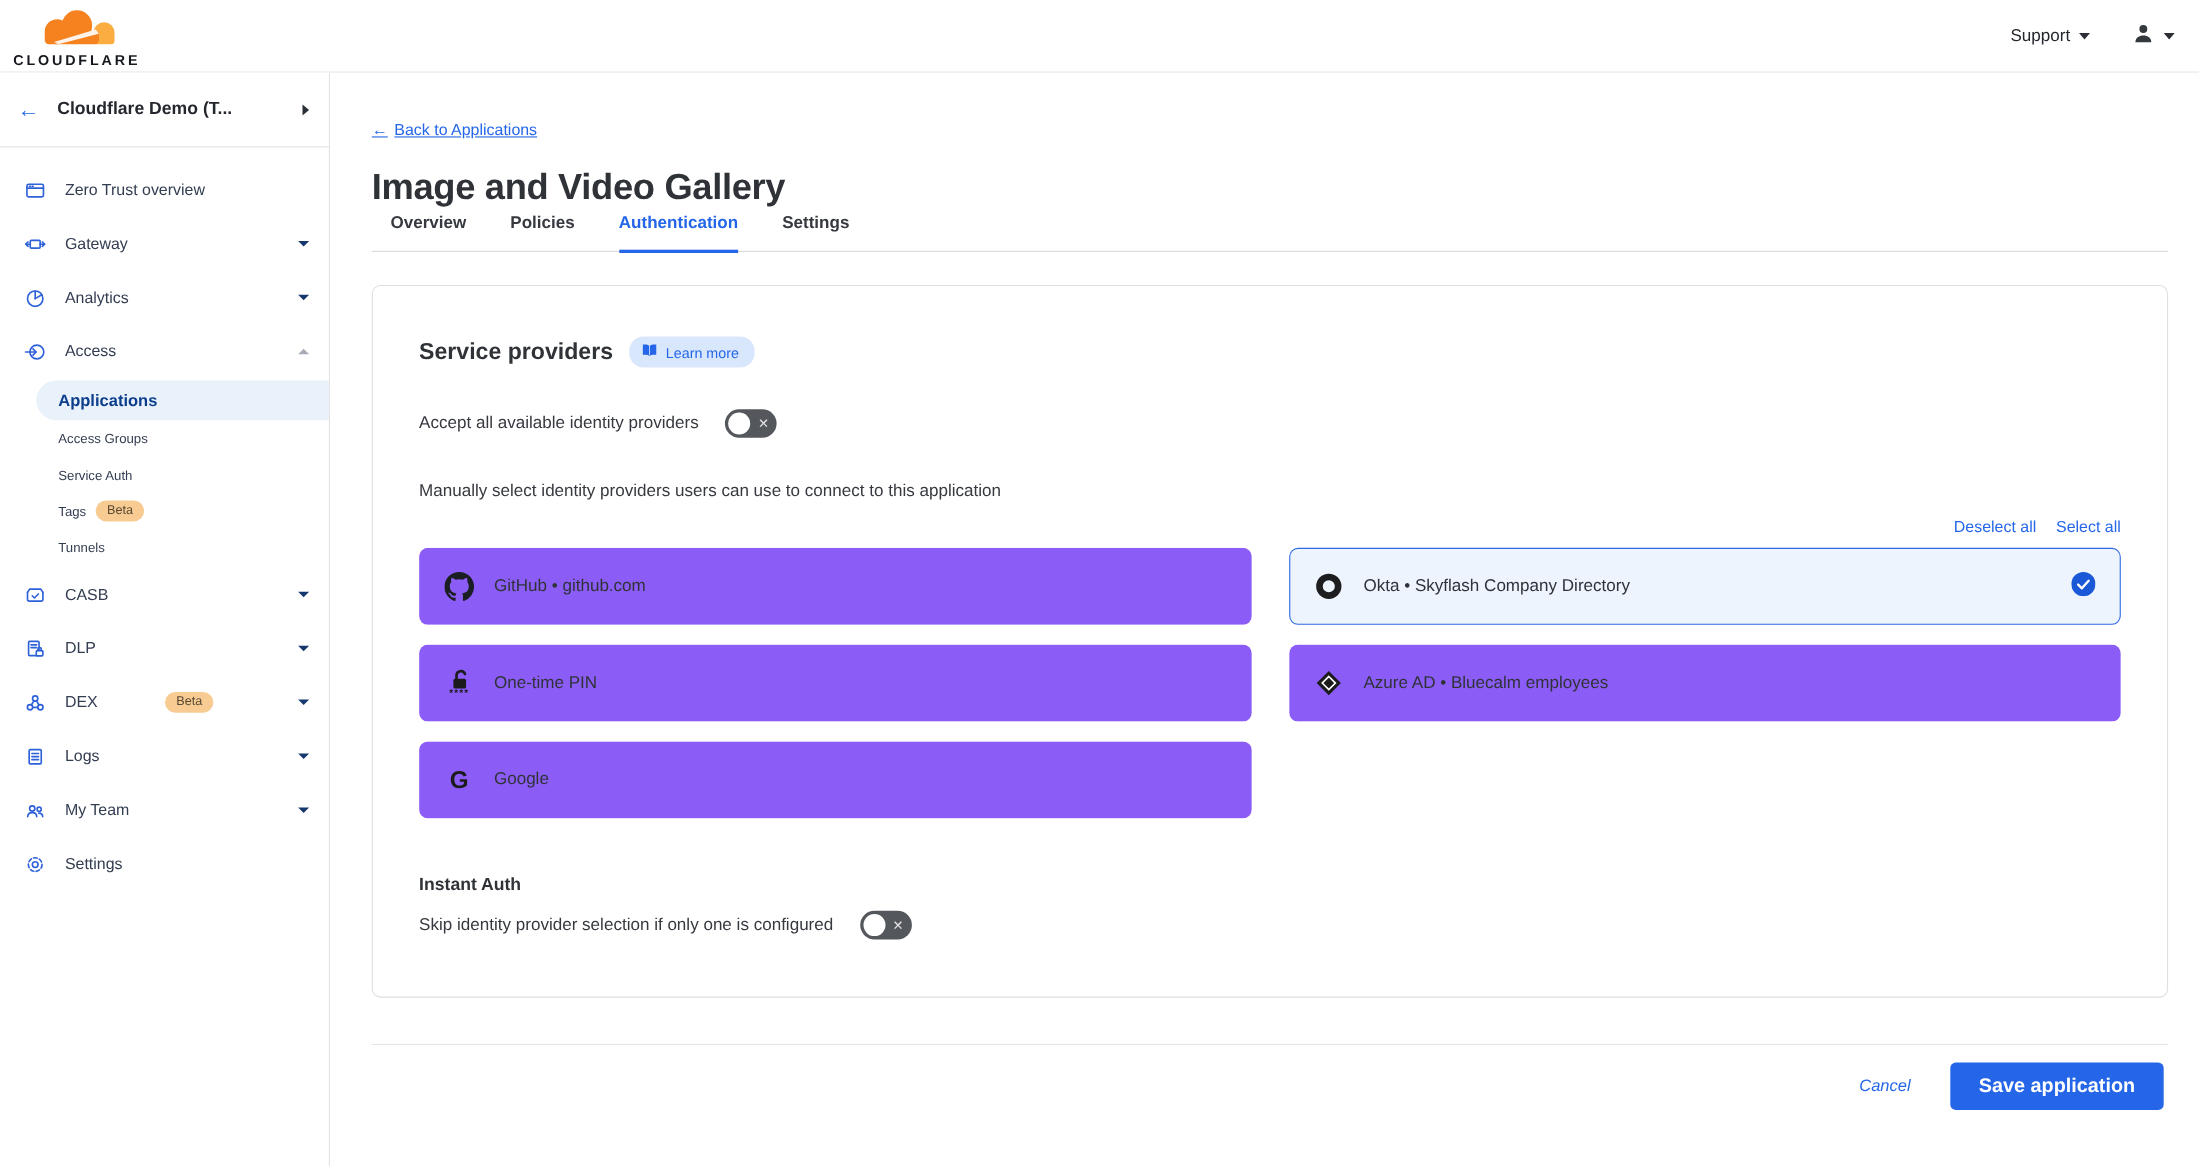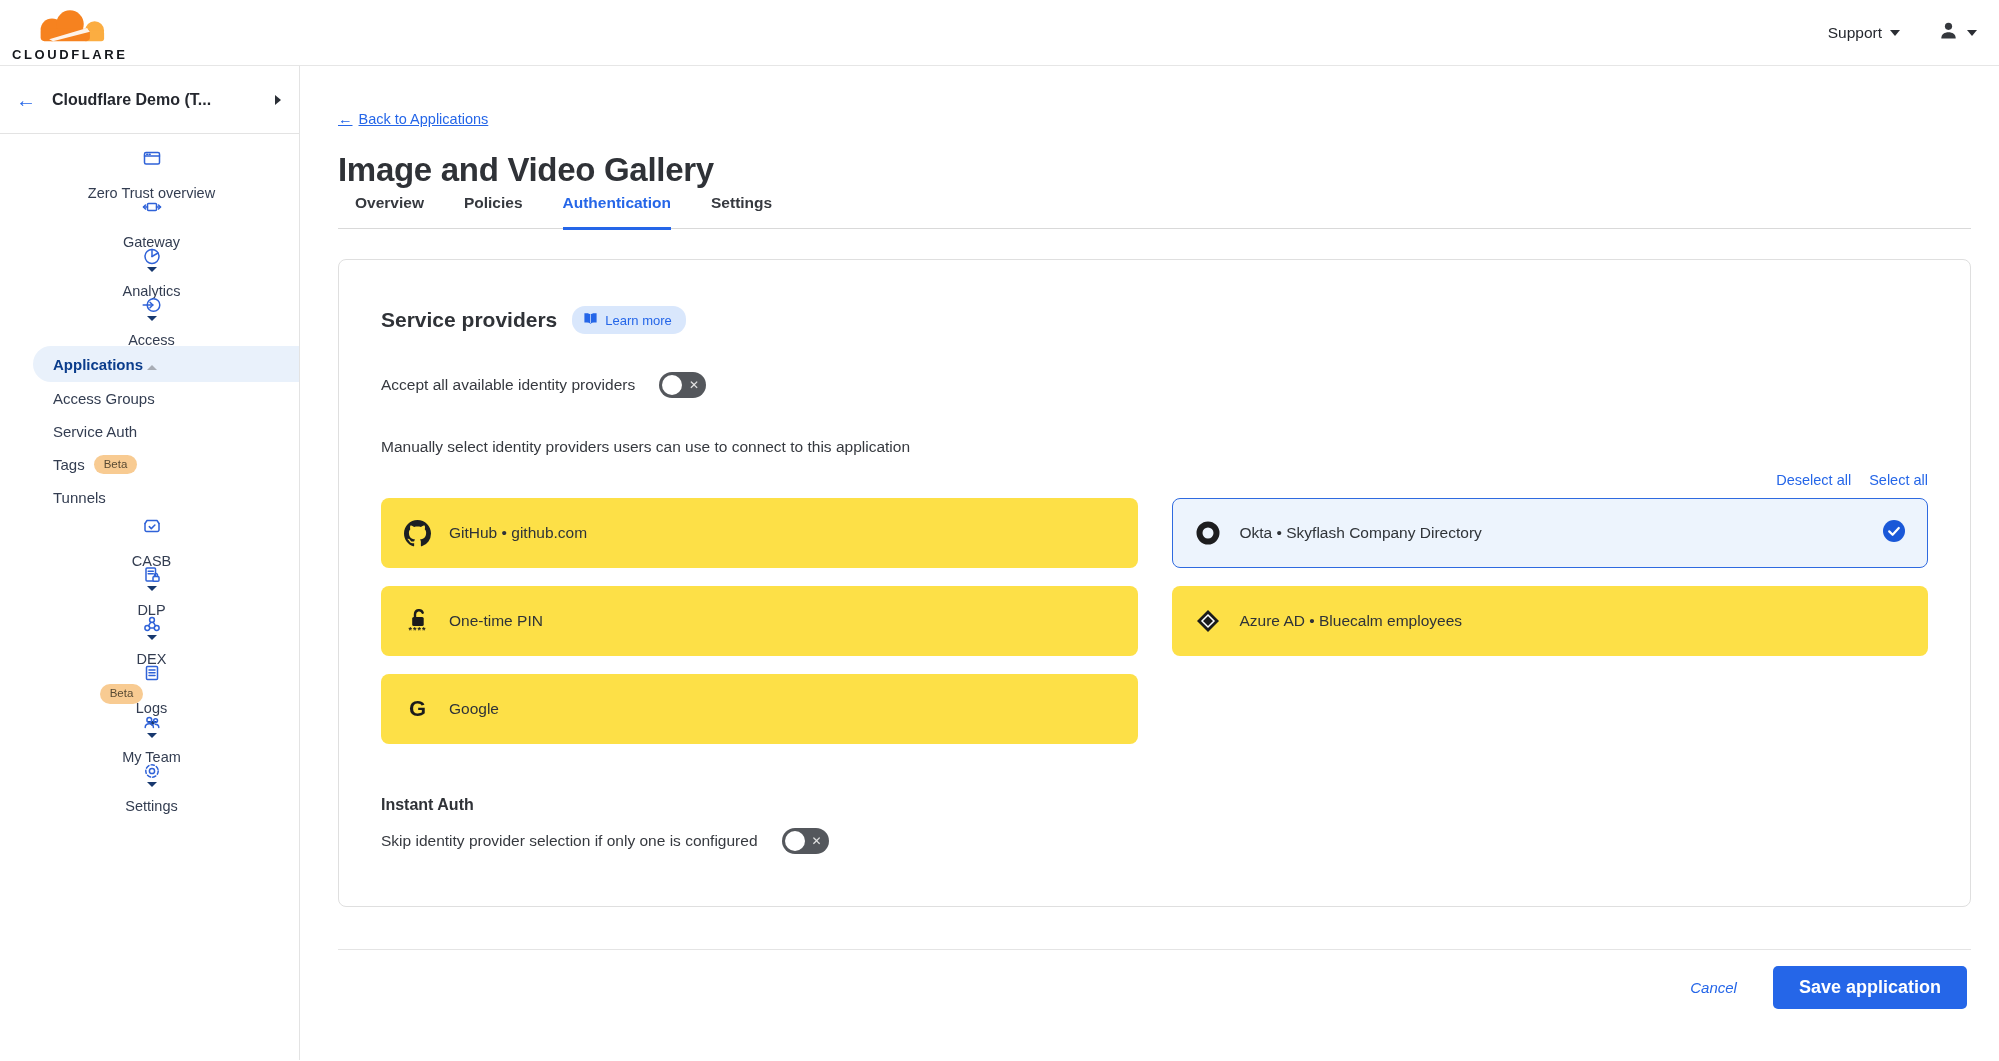--- a/index.html
+++ b/index.html
@@ -31,29 +31,29 @@
   
   .sb-header {
     height:68px; border-bottom:1px solid #e3e3e3;
     display:flex; align-items:center; padding:0 18px 0 16px; gap:16px;
   }
   .sb-back { color:#2566e8; font-size:20px; line-height:1; cursor:pointer; }
   .sb-account { font-size:16px; font-weight:700; color:#24272e; flex:1; white-space:nowrap; overflow:hidden; }
   .chev-right { width:0; height:0; border-top:5px solid transparent; border-bottom:5px solid transparent; border-left:6.5px solid #2b2f36; }
 
   .sb-nav { padding-top:14px; }
-  .nav-item { height:49px; display:flex; align-items:center; padding:0 18px 0 22px; gap:17px; cursor:pointer;flex-direction:column; }
+  .nav-item { height:49px; display:flex; align-items:center; padding:0 18px 0 22px; gap:17px; cursor:pointer; }
   .nav-label { font-size:14.5px; color:#333d51; flex:1; }
   .nav-ic { width:20px; height:20px; flex:0 0 20px; }
   .caret-dn { width:0; height:0; border-left:5px solid transparent; border-right:5px solid transparent; border-top:5.5px solid #17386e; }
   .caret-up { width:0; height:0; border-left:5px solid transparent; border-right:5px solid transparent; border-bottom:5.5px solid #a8adb5; }
 
   .sub-list { margin-top:2px; margin-bottom:2px; }
   .sub-item { height:33px; display:flex; align-items:center; padding-left:53px; gap:9px; cursor:pointer; }
-  .sub-label { font-size:15px; color:#333d51; }
+  .sub-label { font-size:12px; color:#333d51; }
   .sub-item.active {
     height:36px; margin-left:33px; padding-left:20px;
     background:#e9f1fb; border-radius:18px 0 0 18px;
   }
   .sub-item.active .sub-label { font-weight:700; color:#0b3d8c; font-size:15px; }
 
   .beta-badge {
     background:#f8cb92; color:#584a33; font-size:11.5px;
     padding:3px 10px; border-radius:10px; line-height:1.2;
   }
@@ -83,21 +83,21 @@
   .toggle .knob { position:absolute; left:3px; top:3px; width:20px; height:20px; border-radius:50%; background:#fff; }
   .toggle .x-glyph { position:absolute; right:7px; top:50%; transform:translateY(-50%); color:#e4e4e4; font-size:12px; font-weight:700; line-height:1; }
 
   .manual-label { margin-top:40px; font-size:15.5px; color:#36393f; }
 
   .select-links { display:flex; justify-content:flex-end; gap:18px; margin:16px 0 10px; }
   .select-links .link { color:#2566e8; font-size:14.5px; cursor:pointer; }
 
   .prov-grid { display:grid; grid-template-columns:1fr 1fr; column-gap:34px; row-gap:18px; }
   .prov {
-    height:70px; background:#fde047; border:1.5px solid transparent; border-radius:8px;
+    height:70px; background:#8b5cf6; border:1.5px solid transparent; border-radius:8px;
     display:flex; align-items:center; padding:0 22px; gap:18px; cursor:pointer;
   }
   .prov.selected { background:#edf4fd; border-color:#2f6ae0; }
   .prov-name { font-size:15.5px; color:#2f3338; flex:1; }
   .prov-ic { display:flex; flex-direction:column; align-items:center; justify-content:center; min-width:27px; }
   .otp-dots { font-size:9px; font-weight:700; letter-spacing:1px; color:#1b1b1b; margin-top:-3px; line-height:1; }
   .google-g { font-size:22px; font-weight:800; color:#1b1b1b; line-height:1; font-family:"Liberation Sans", sans-serif; }
 
   .instant-heading { margin-top:52px; font-size:16px; font-weight:700; color:#2f3237; }
   .instant-row { margin-top:14px; }

